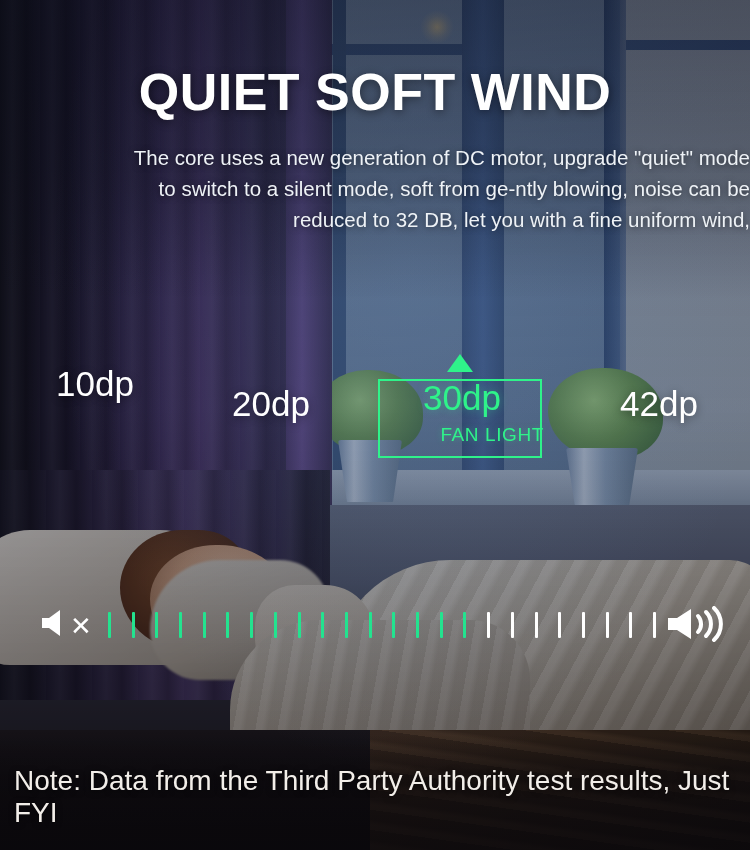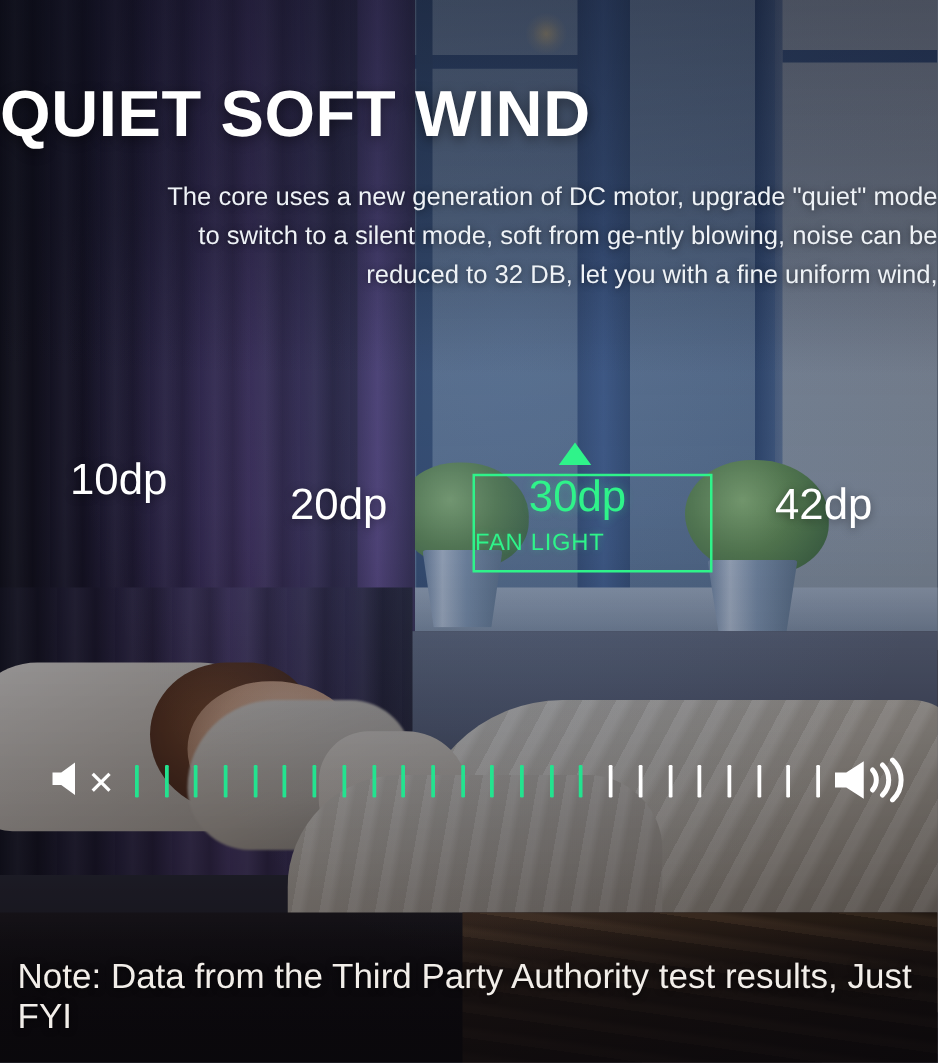--- a/index.html
+++ b/index.html
@@ -171,21 +171,21 @@
   .scrim-bottom {
     position:absolute; left:0; top:735px; width:750px; height:115px;
     background:linear-gradient(180deg,rgba(10,8,12,0) 0%,rgba(10,8,12,.55) 35%,rgba(10,8,12,.75) 100%);
   }
 
   
   .fg { position:absolute; inset:0; }
 
   .headline {
     position:absolute; left:0; top:62px; width:750px;
-    color:#ffffff;
+    text-align:center; color:#ffffff;
     font-size:52px; font-weight:bold; letter-spacing:.5px;
     text-shadow:0 2px 10px rgba(0,0,0,.45);
   }
   .desc {
     position:absolute; left:0; top:142px; width:750px;
     text-align:center; color:#eef2f6;
     font-size:20.5px; line-height:31px; font-weight:400;
     text-shadow:0 1px 6px rgba(0,0,0,.5);
   }
   .desc div { white-space:nowrap;text-align:right; }
@@ -212,29 +212,29 @@
   
   .dp {
     position:absolute; color:#ffffff; font-size:35px; font-weight:400;
     text-shadow:0 2px 8px rgba(0,0,0,.4);
   }
   .dp1 { left:56px;  top:364px; }
   .dp2 { left:232px; top:384px; }
   .dp4 { left:620px; top:384px; }
 
   .fanbox {
-    position:absolute; left:378px; top:379px; width:192px; height:79px;
+    position:absolute; left:378px; top:379px; width:164px; height:79px;
     border:2px solid #2ff38a;
   }
   .fanbox .val {
     position:absolute; left:0; top:-3px; width:164px; text-align:center;
     font-size:35px; color:#2ff38a; text-shadow:0 0 8px rgba(47,243,138,.35);
   }
   .fanbox .sub {
-    position:absolute; left:0; top:43px; width:164px; text-align:left;
+    position:absolute; left:0; top:43px; width:164px; text-align:right;
     font-size:19px; letter-spacing:.6px; color:#2ff38a;
     text-shadow:0 0 6px rgba(47,243,138,.3);
   }
 
   .note {
     position:absolute; left:14px; top:765px; width:730px;
     color:#f2eee9; font-size:28px; font-weight:400;
     text-shadow:0 1px 6px rgba(0,0,0,.65);
   }
 </style>

